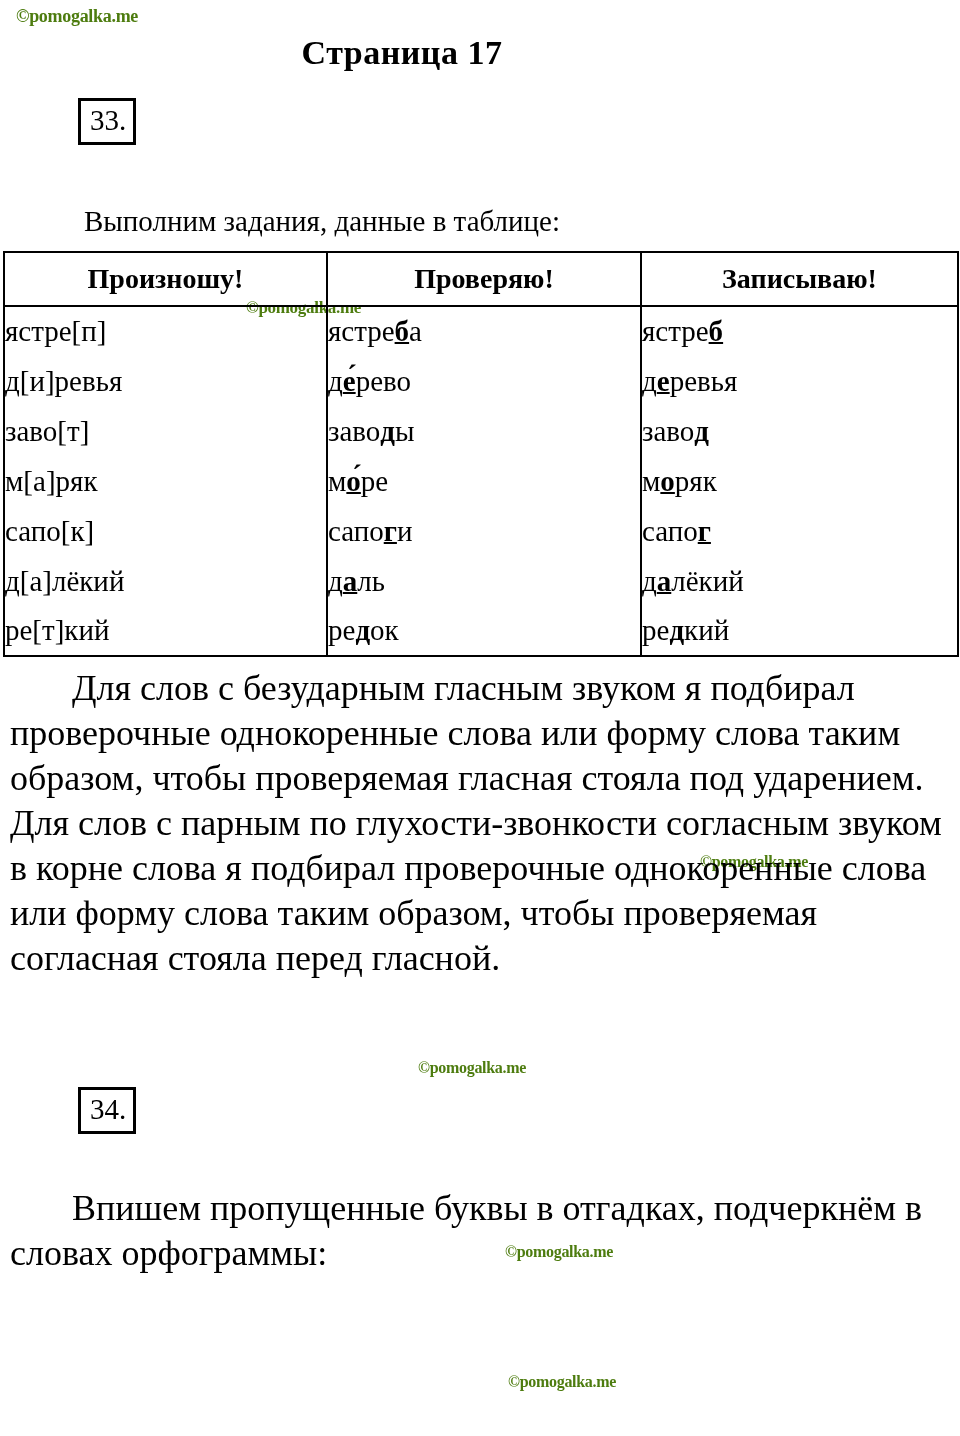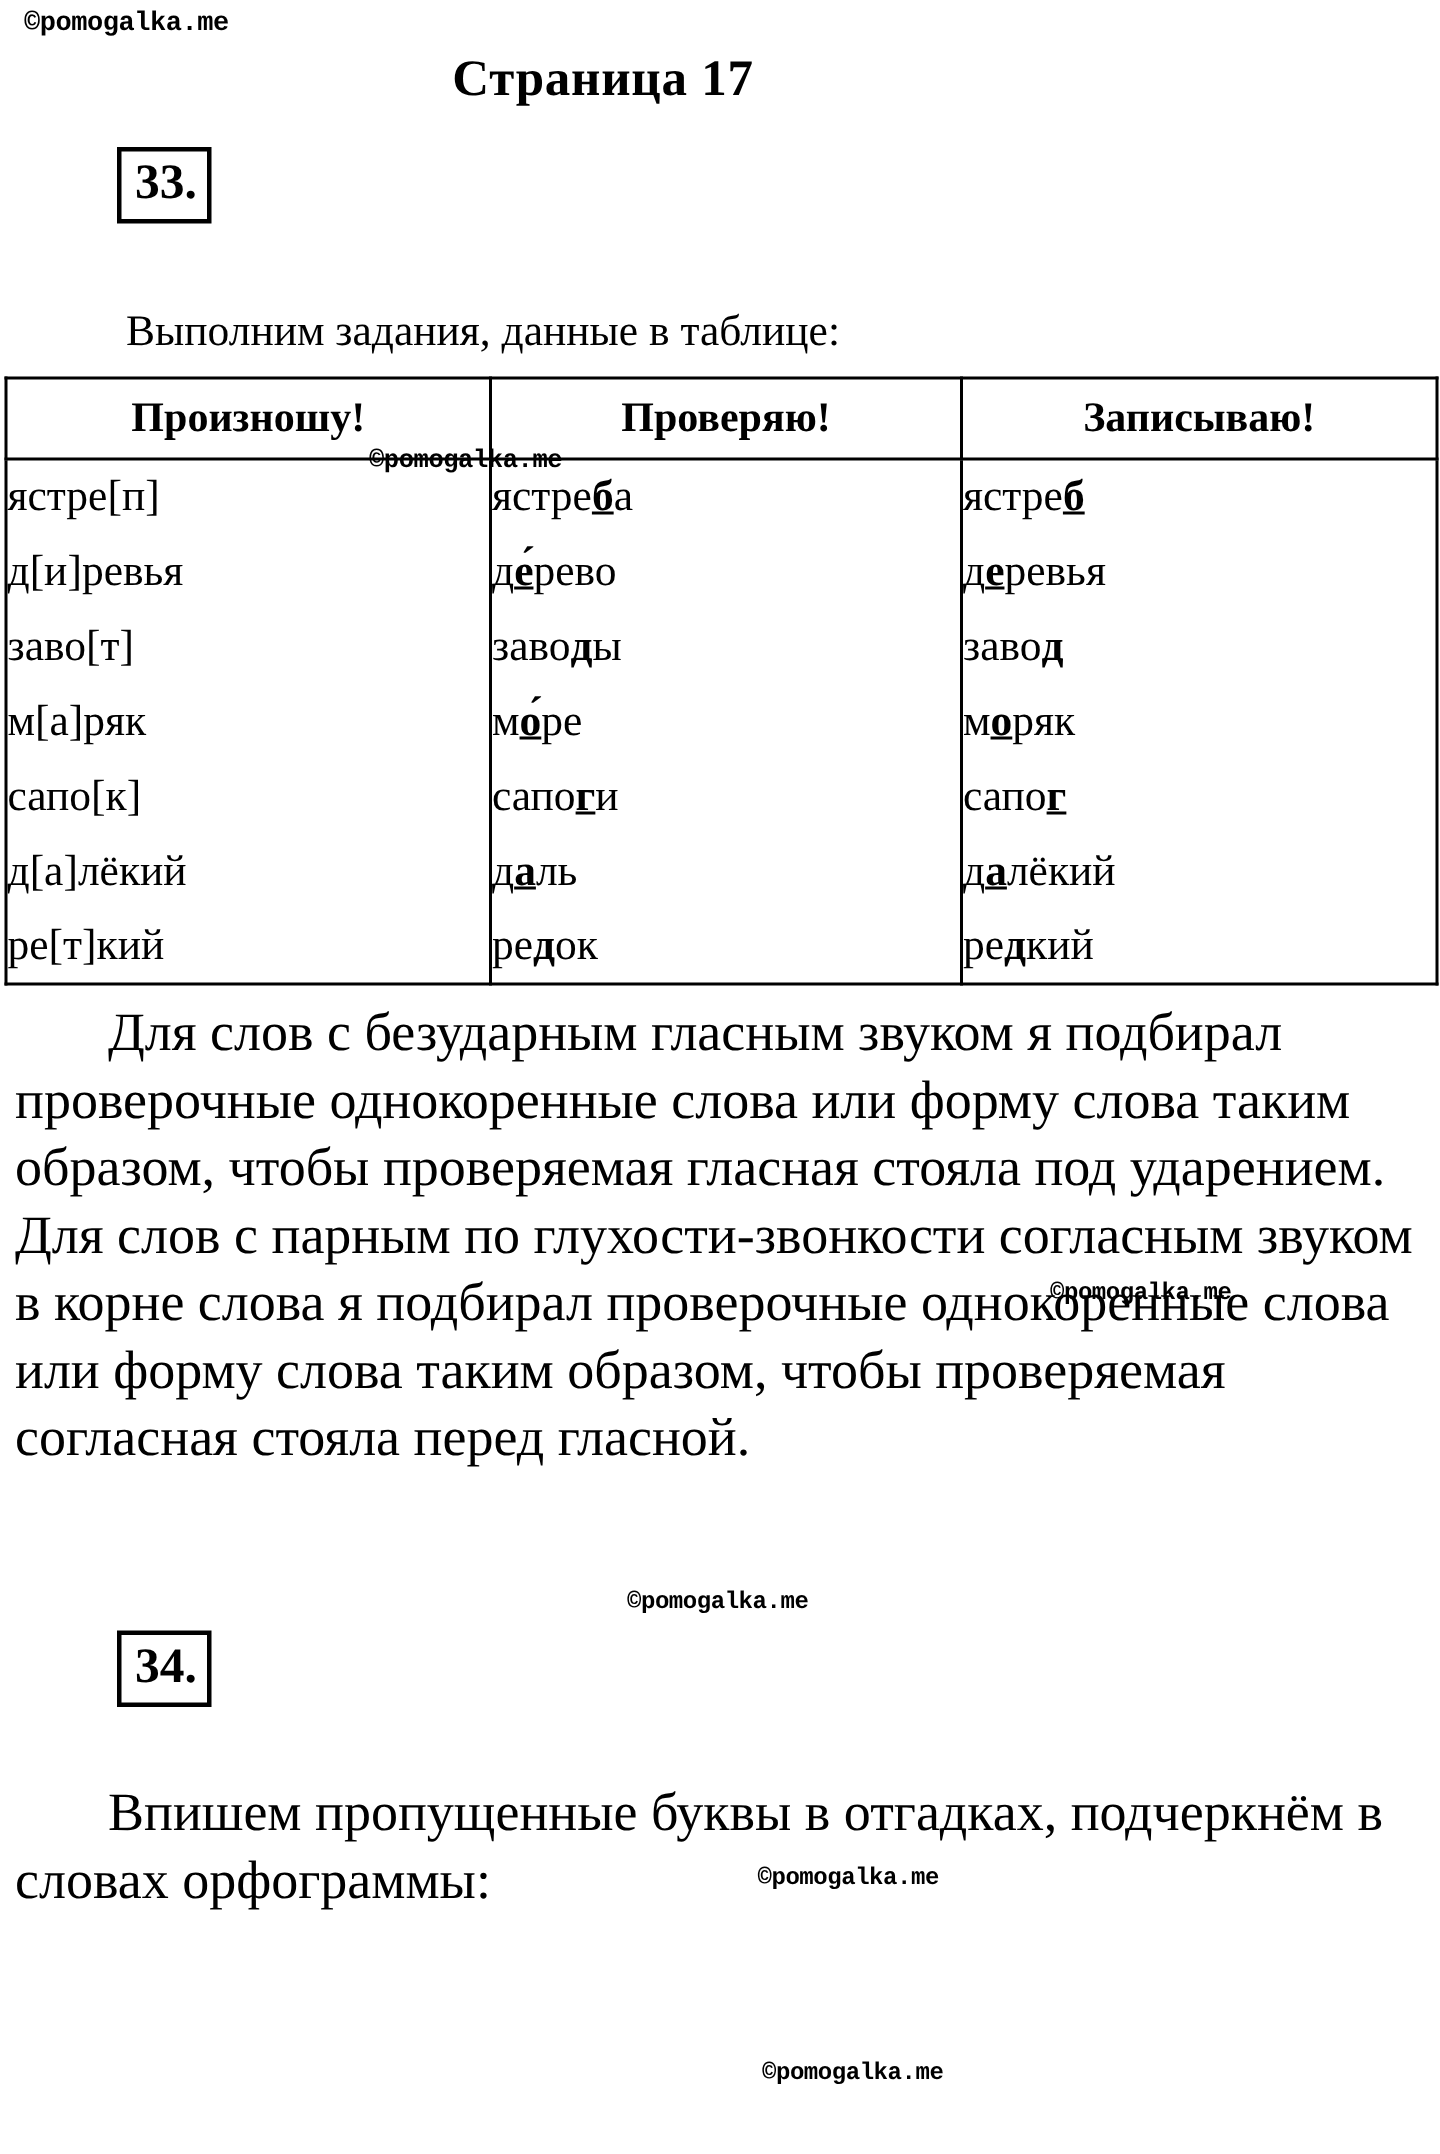--- a/index.html
+++ b/index.html
@@ -10,23 +10,23 @@
     background: #ffffff;
     color: #000000;
     font-family: "Liberation Serif", "DejaVu Serif", serif;
     position: relative;
     overflow: hidden;
   }
 
   
   .wm {
     position: absolute;
-    font-family: Liberation Mono, monospace;
-    font-weight: bold;
-    color: #000000;
+    font-family: Liberation Serif, serif;
+    font-weight: bold;
+    color: #4d7c0f;
     white-space: nowrap;
     letter-spacing: -0.3px;
   }
   .wm-1 { left: 16px;  top: 6px;    font-size: 18px; }
   .wm-2 { left: 246px; top: 298px;  font-size: 17px; }
   .wm-3 { left: 700px; top: 853px;  font-size: 16px; }
   .wm-4 { left: 418px; top: 1059px; font-size: 16px; }
   .wm-5 { left: 505px; top: 1243px; font-size: 16px; }
   .wm-6 { left: 508px; top: 1373px; font-size: 16px; }
 
@@ -40,22 +40,22 @@
     font-size: 34px;
     font-weight: bold;
     letter-spacing: 0.5px;
     margin-top: 32px;
   }
 
   
   .ex-badge {
     position: absolute;
     border: 3px solid #000;
-    font-size: 33px;
-    font-weight: bold;
+    font-size: 29px;
+    font-weight: normal;
     line-height: 1;
     padding: 5px 7px 7px 9px;
     background: #fff;
   }
   .ex-33 { left: 78px; top: 98px; }
   .ex-34 { left: 78px; top: 1087px; }
 
   
   .intro {
     position: absolute;

